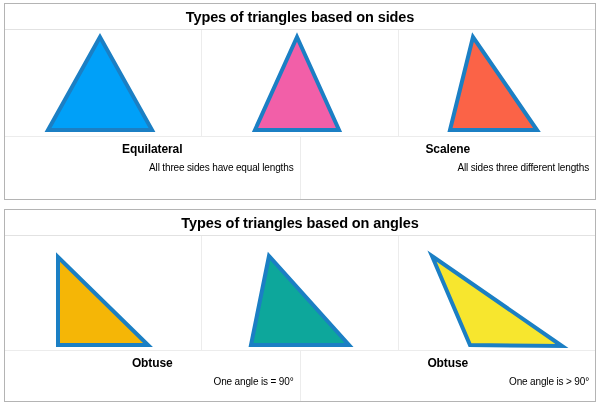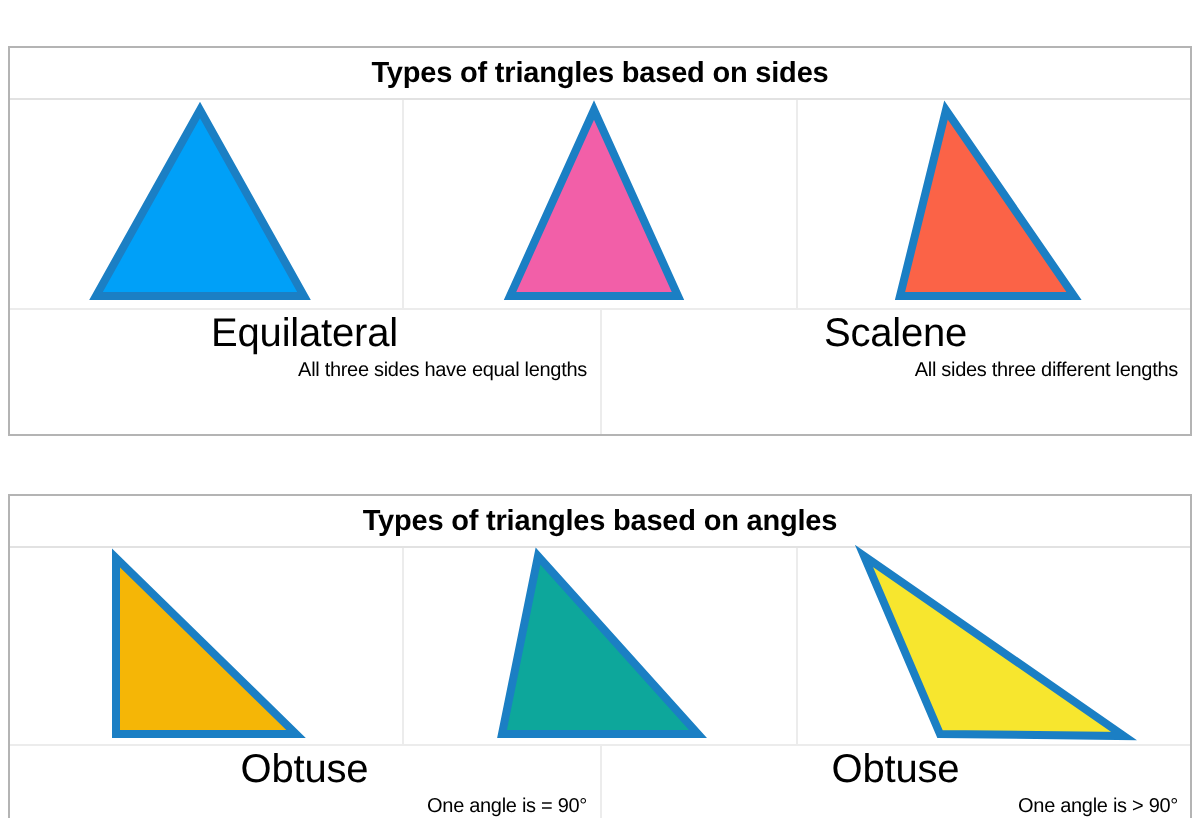--- a/index.html
+++ b/index.html
@@ -23,21 +23,20 @@
     display: flex;
     flex-direction: column;
     gap: 9px;
   }
   .panel {
     border: 1px solid #b4b4b4;
     background: #ffffff;
     box-sizing: border-box;
     display: flex;
     flex-direction: column;
-    margin-top: 20px;
   }
   .panel-sides { height: 197px; }
   .panel-angles { height: 193px; }
 
   .panel-header {
     height: 26px;
     line-height: 26px;
     text-align: center;
     font-weight: bold;
     font-size: 14.5px;
@@ -74,22 +73,22 @@
   .panel-angles .captions-row { height: 50px; }
   .cap-cell {
     flex: 1 1 0;
     box-sizing: border-box;
     padding: 3px 6px 0 6px;
     text-align: center;
     min-width: 0;
   }
   .cap-cell + .cap-cell { border-left: 1px solid #ececec; }
   .cap-name {
-    font-weight: normal;
-    font-size: 20px;
+    font-weight: bold;
+    font-size: 12px;
     line-height: 19px;
     letter-spacing: -0.1px;
     display: block;
   }
   .cap-desc {
     font-size: 10px;
     line-height: 18px;
     letter-spacing: -0.15px;
     display: block;
     text-align: right;

